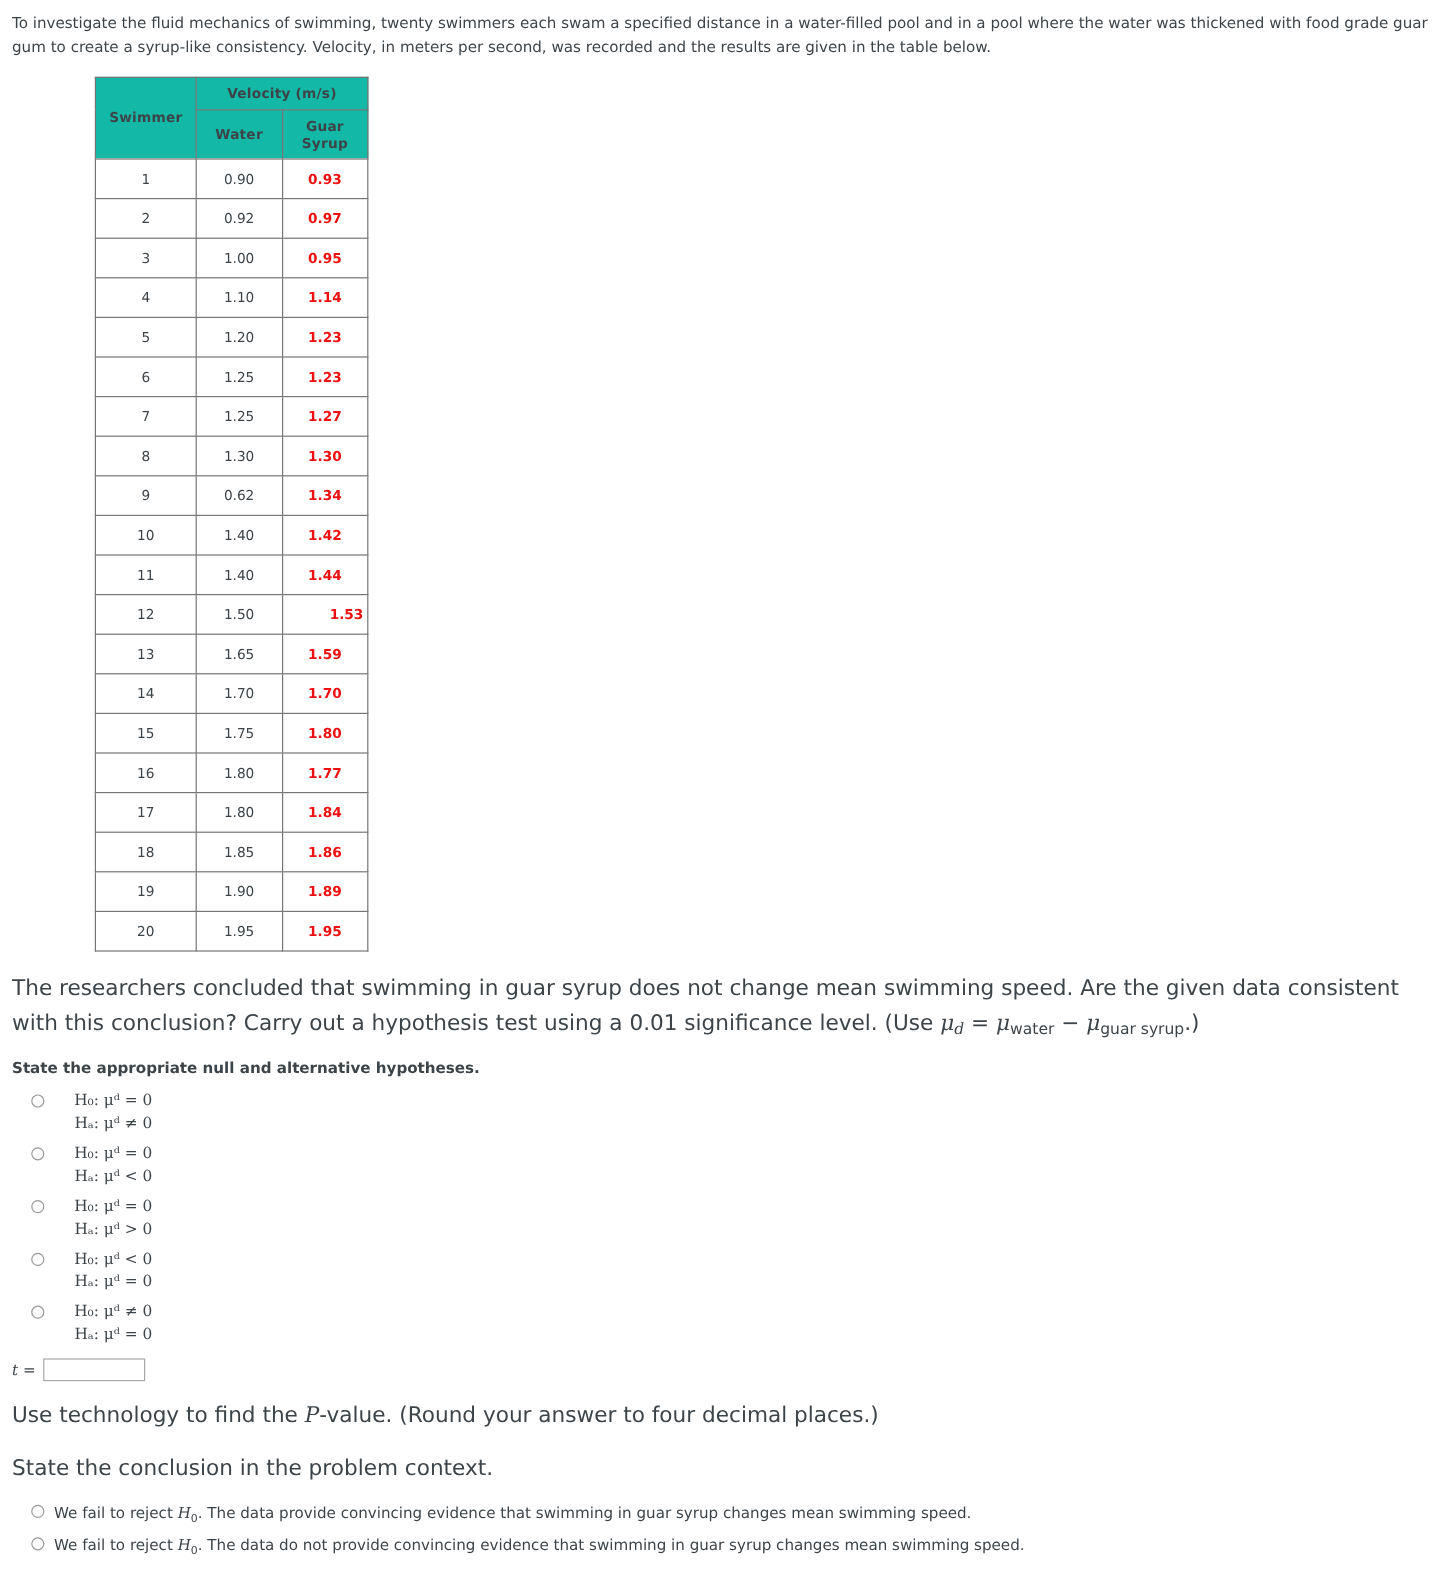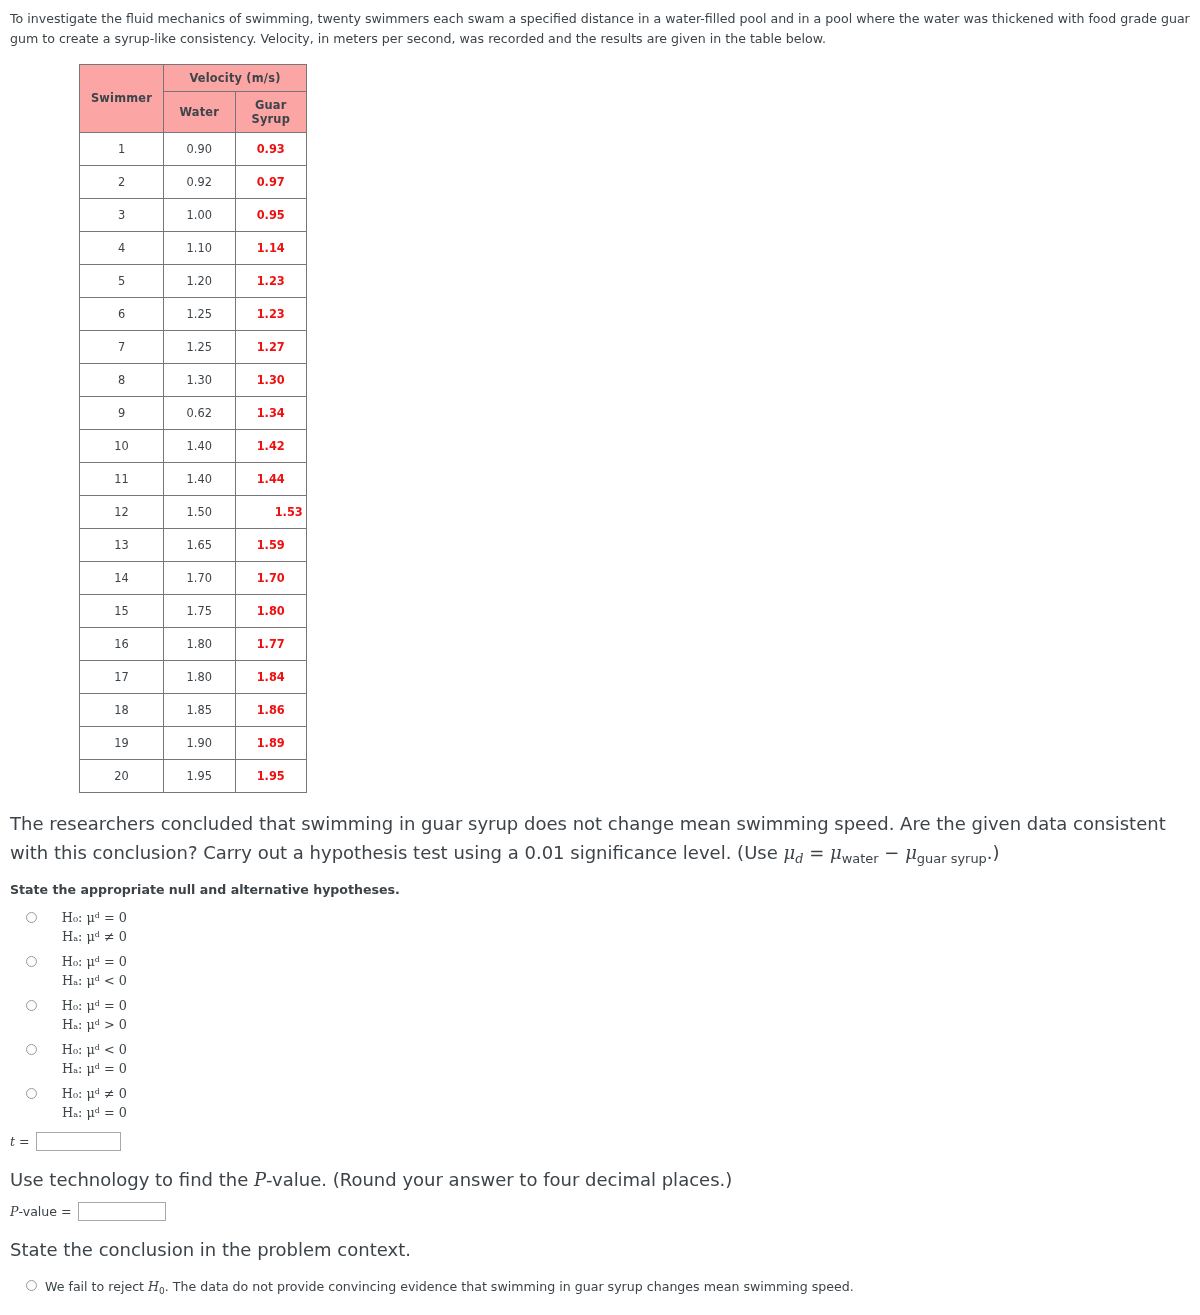--- a/index.html
+++ b/index.html
@@ -39,21 +39,21 @@
     width: 228px;
     table-layout: fixed;
   }
   table.vel th, table.vel td {
     border: 1px solid #767676;
     text-align: center;
     font-size: 11.4px;
     color: #3d4449;
   }
   table.vel thead th {
-    background: #fca5a5;
+    background: #14b8a6;
     font-weight: bold;
     letter-spacing: 0.2px;
     padding: 6px 3px;
   }
   table.vel thead th.swimmer-head {
     width: 77px;
   }
   table.vel thead th.water-head {
     width: 59px;
   }
@@ -318,26 +318,26 @@
         <span class="hyp-lines"><span>H₀: μᵈ ≠ 0</span><span class="l2">Hₐ: μᵈ = 0</span></span>
       </div>
     </div>
 
   <div class="answer-row">
     <span class="lbl"><span class="mi">t</span><span> = </span></span>
     <input class="ans-input" type="text" value="" style="">
   </div>
 
   <p class="para tight"><span>Use technology to find the </span><span class="mi">P</span><span>-value. (Round your answer to four decimal places.)</span></p>
-  <div class="answer-row">
-    <span class="lbl"><span class="mi">P</span><span>-value = </span></span>
-    <input class="ans-input wide" type="text" value="" style="">
-  </div>
 
   <p class="para tight">State the conclusion in the problem context.</p>
   <div class="radio-group" id="concl-group">
       <div class="radio-row">
         <span class="radio"></span>
+        <span class="radio-label"><span>We fail to reject </span><span class="mi">H</span><sub>0</sub><span>. The data provide convincing evidence that swimming in guar syrup changes mean swimming speed.</span></span>
+      </div>
+      <div class="radio-row">
+        <span class="radio"></span>
         <span class="radio-label"><span>We fail to reject </span><span class="mi">H</span><sub>0</sub><span>. The data do not provide convincing evidence that swimming in guar syrup changes mean swimming speed.</span></span>
       </div>
     </div>
 
 </div>
 
 </body></html>

